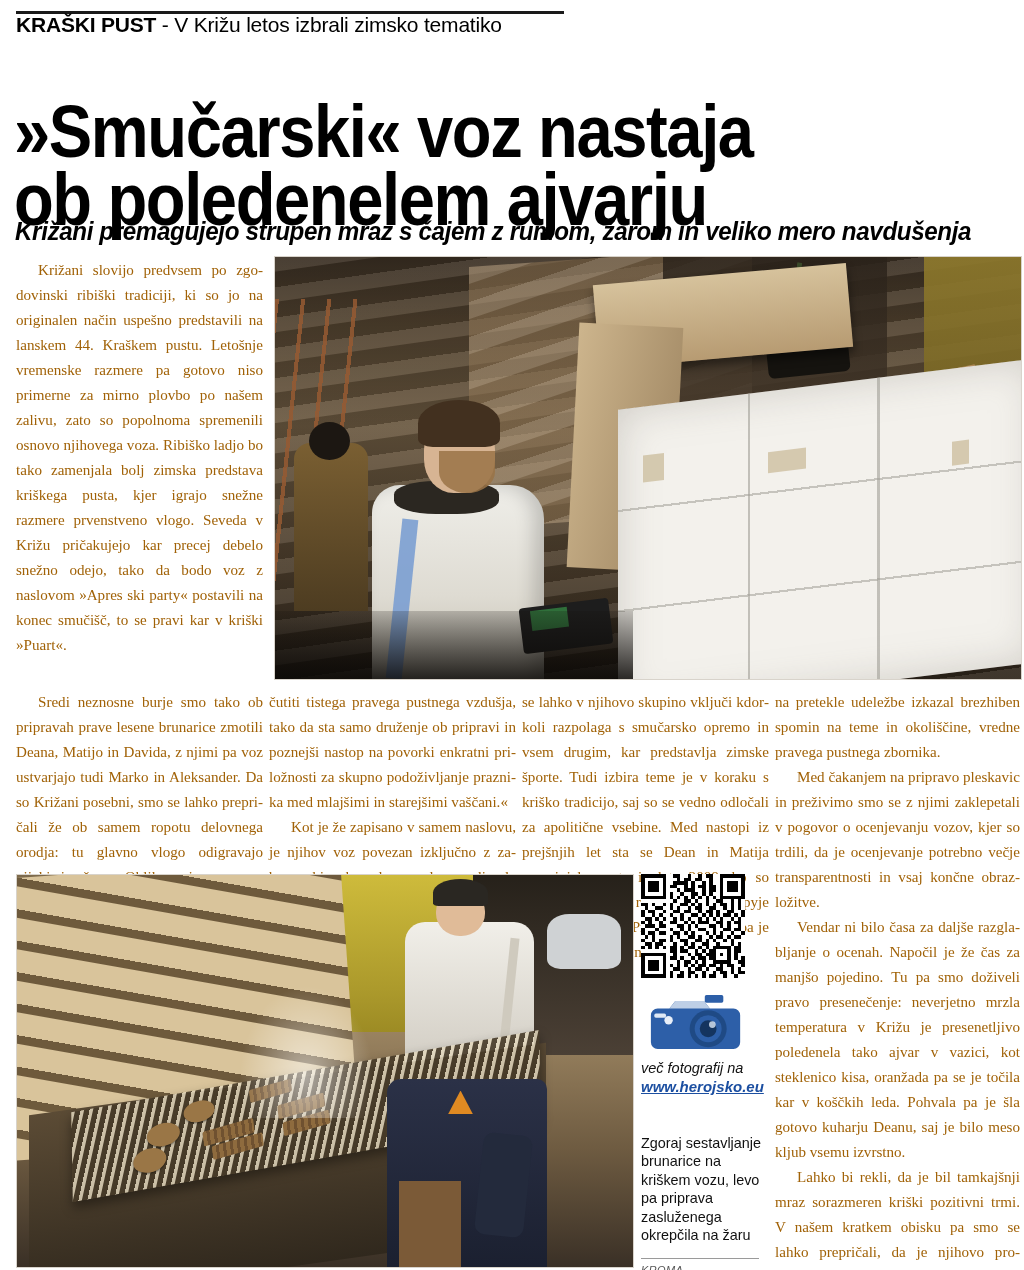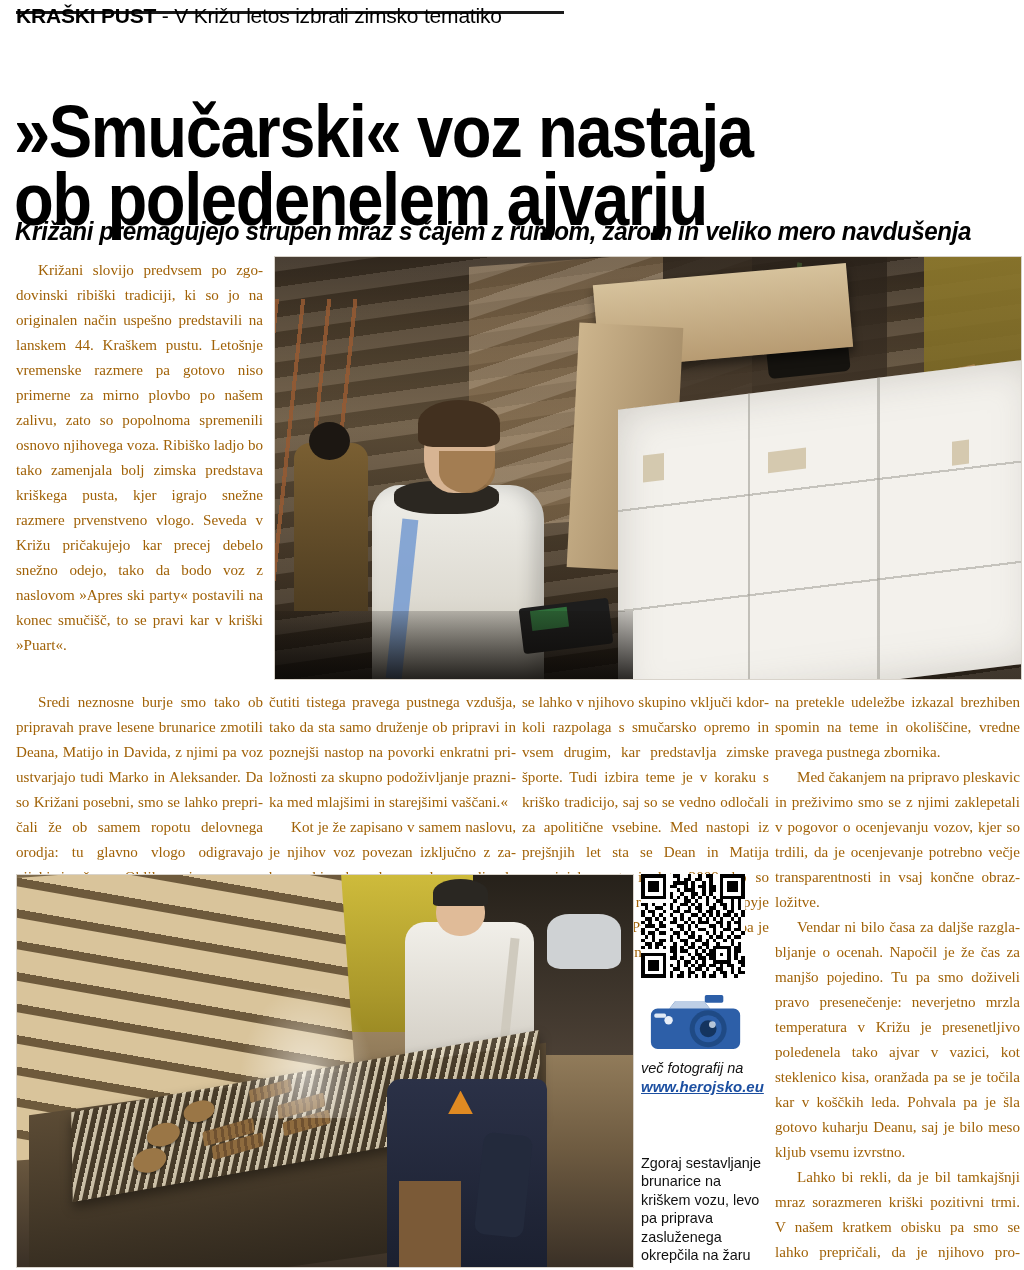--- a/index.html
+++ b/index.html
@@ -28,21 +28,21 @@
     position: absolute;
     left: 16px;
     top: 11px;
     width: 548px;
     height: 3px;
     background: #1a1a1a;
   }
   .kicker {
     position: absolute;
     left: 16px;
-    top: 4px;
+    top: 13px;
     font-family: "Liberation Sans", sans-serif;
     font-size: 21px;
     letter-spacing: -0.2px;
     white-space: nowrap;
   }
   .kicker .k-strong {
     font-weight: bold;
   }
   .kicker .k-rest {
     font-weight: normal;
@@ -448,21 +448,21 @@
     margin-top: 1px;
     font-family: "Liberation Sans", sans-serif;
     font-weight: bold;
     font-style: italic;
     font-size: 15px;
     color: #1c4fa1;
     text-decoration: underline;
     display: inline-block;
   }
   .caption {
-    margin-top: 58px;
+    margin-top: 38px;
     font-family: "Liberation Sans", sans-serif;
     font-size: 14.4px;
     line-height: 18.4px;
     color: #111;
   }
   .credit-rule {
     margin-top: 14px;
     width: 118px;
     height: 1px;
     background: #9a9a9a;

